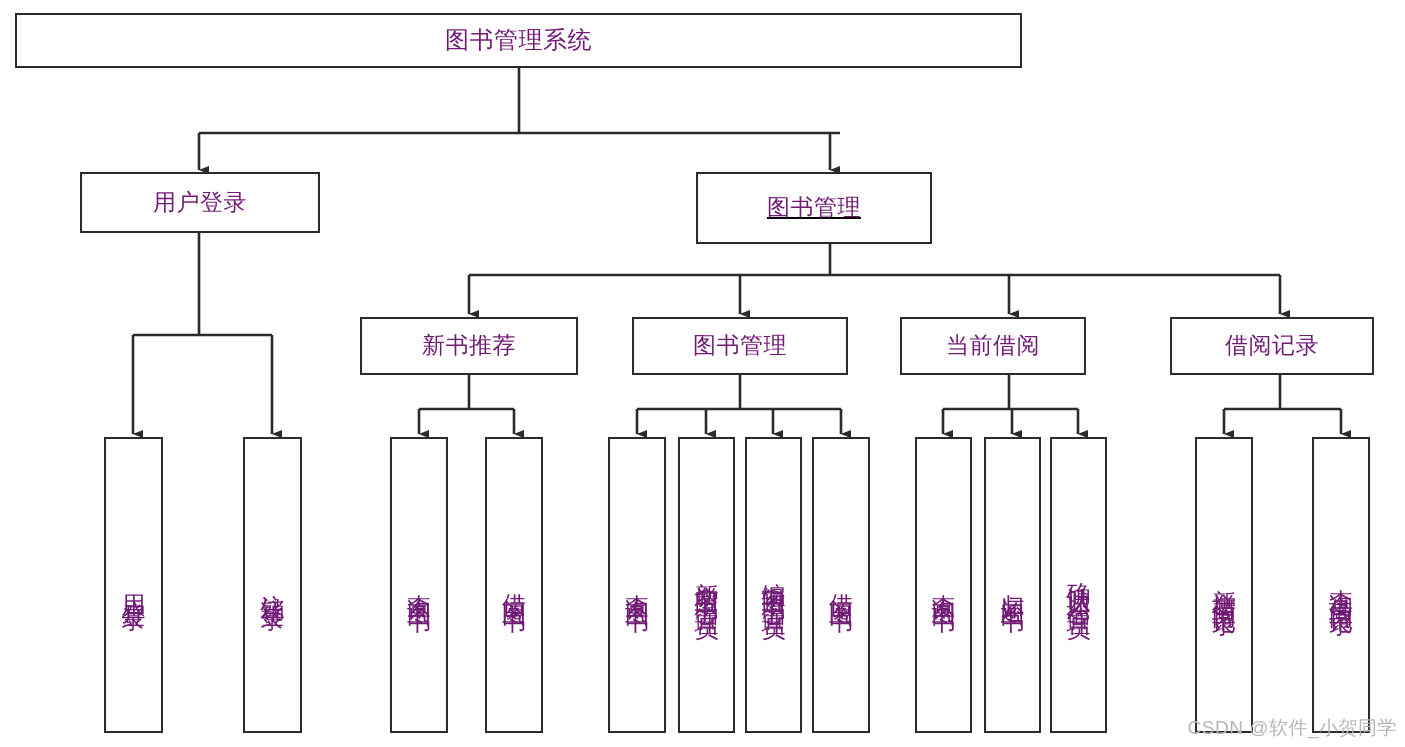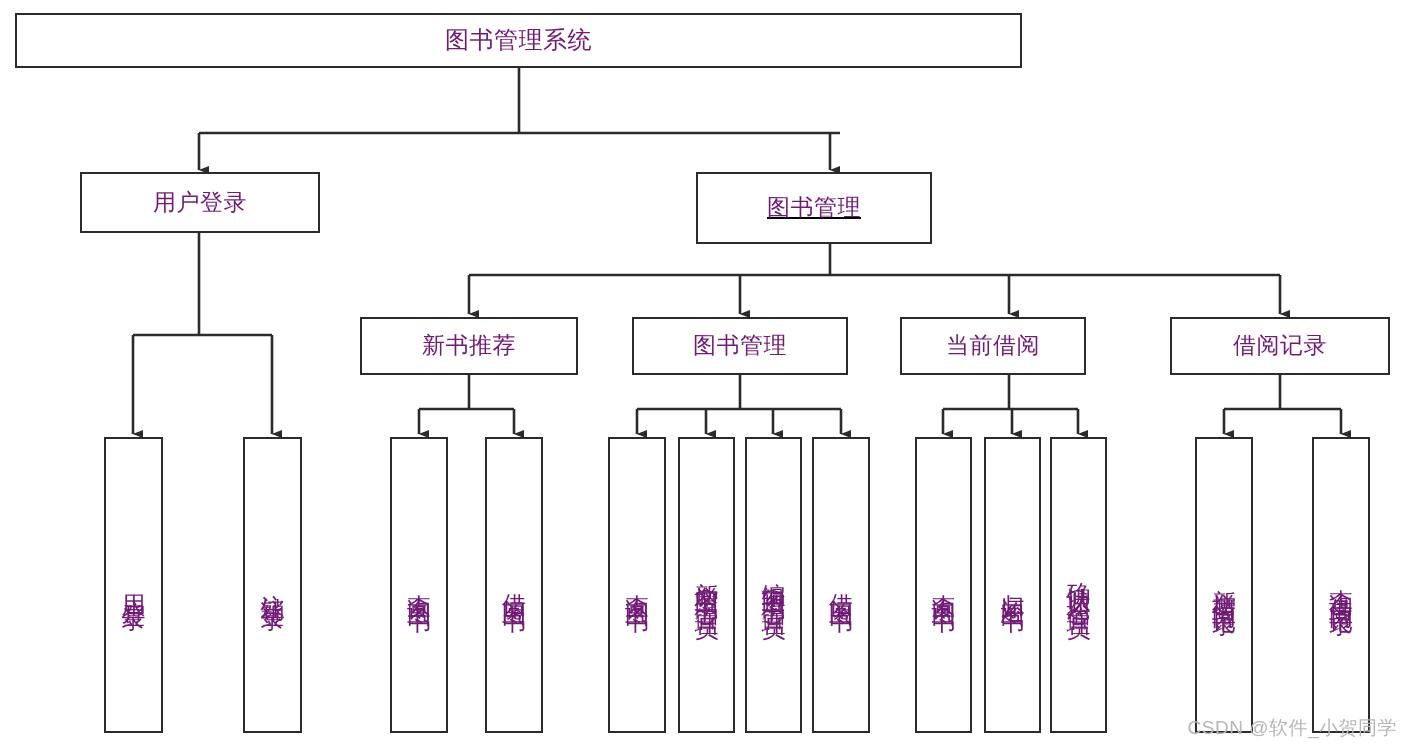--- a/index.html
+++ b/index.html
@@ -148,21 +148,21 @@
   </div>
 
   <div class="node horiz" style="left:632px; top:317px; width:216px; height:58px;">
     <span class="node-label">图书管理</span>
   </div>
 
   <div class="node horiz" style="left:900px; top:317px; width:186px; height:58px;">
     <span class="node-label">当前借阅</span>
   </div>
 
-  <div class="node horiz" style="left:1170px; top:317px; width:220px; height:58px;">
+  <div class="node horiz" style="left:1170px; top:317px; width:204px; height:58px;">
     <span class="node-label">借阅记录</span>
   </div>
 
   <div class="node vert" style="left:104px; top:437px; width:59px; height:296px;">
     <span class="node-label">用户登录</span>
   </div>
   <div class="node vert" style="left:243px; top:437px; width:59px; height:296px;">
     <span class="node-label">注销登录</span>
   </div>
 

